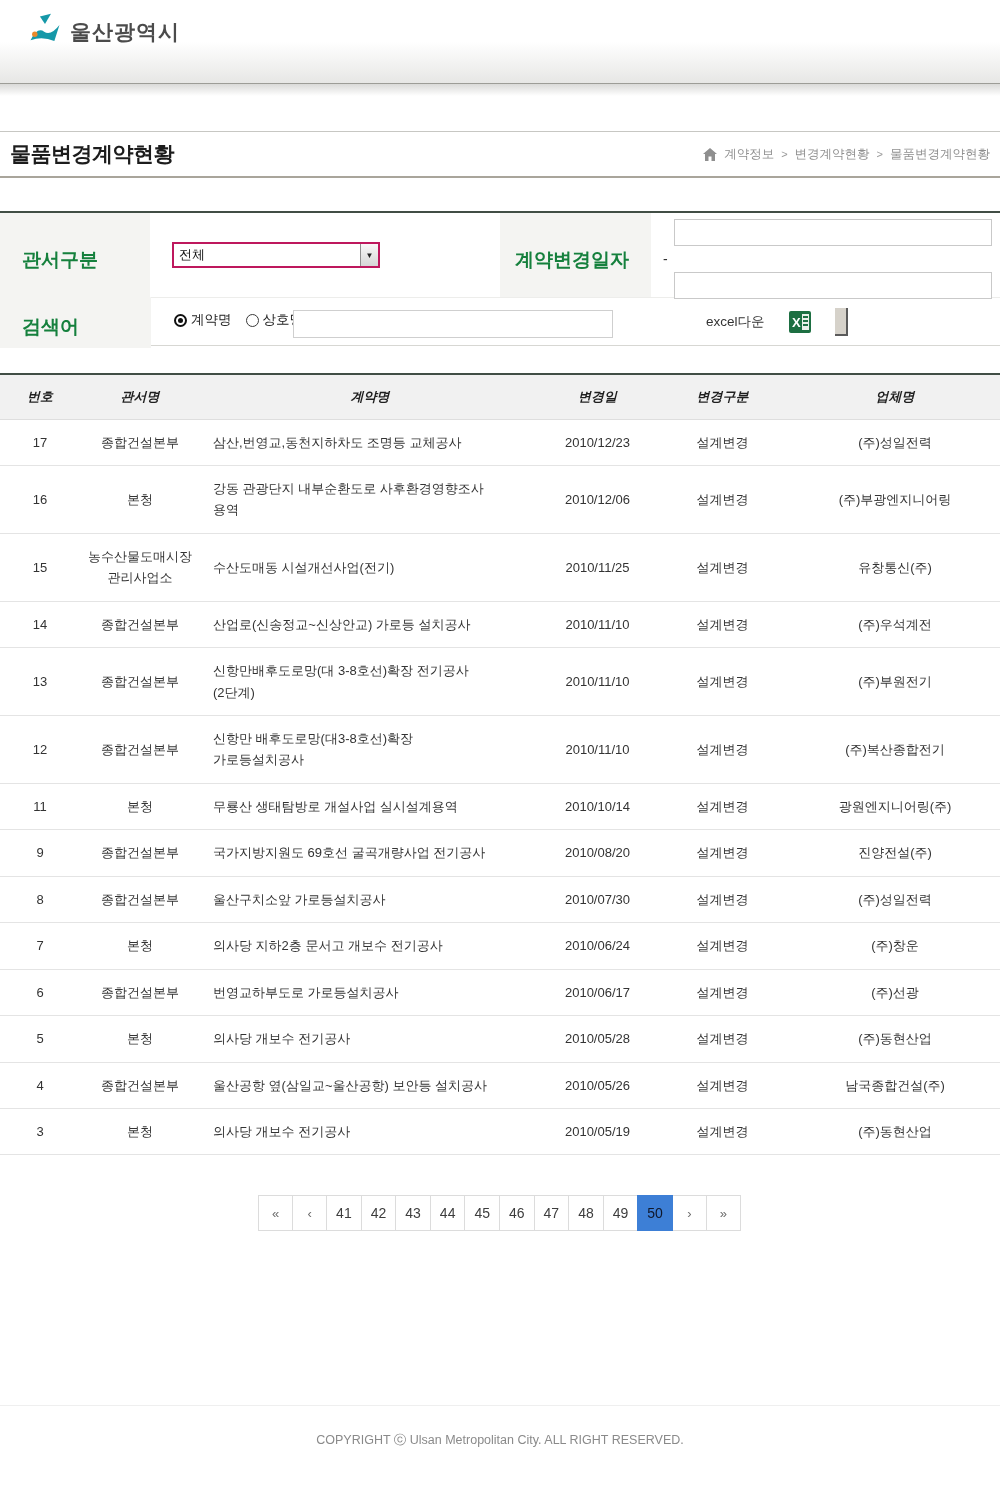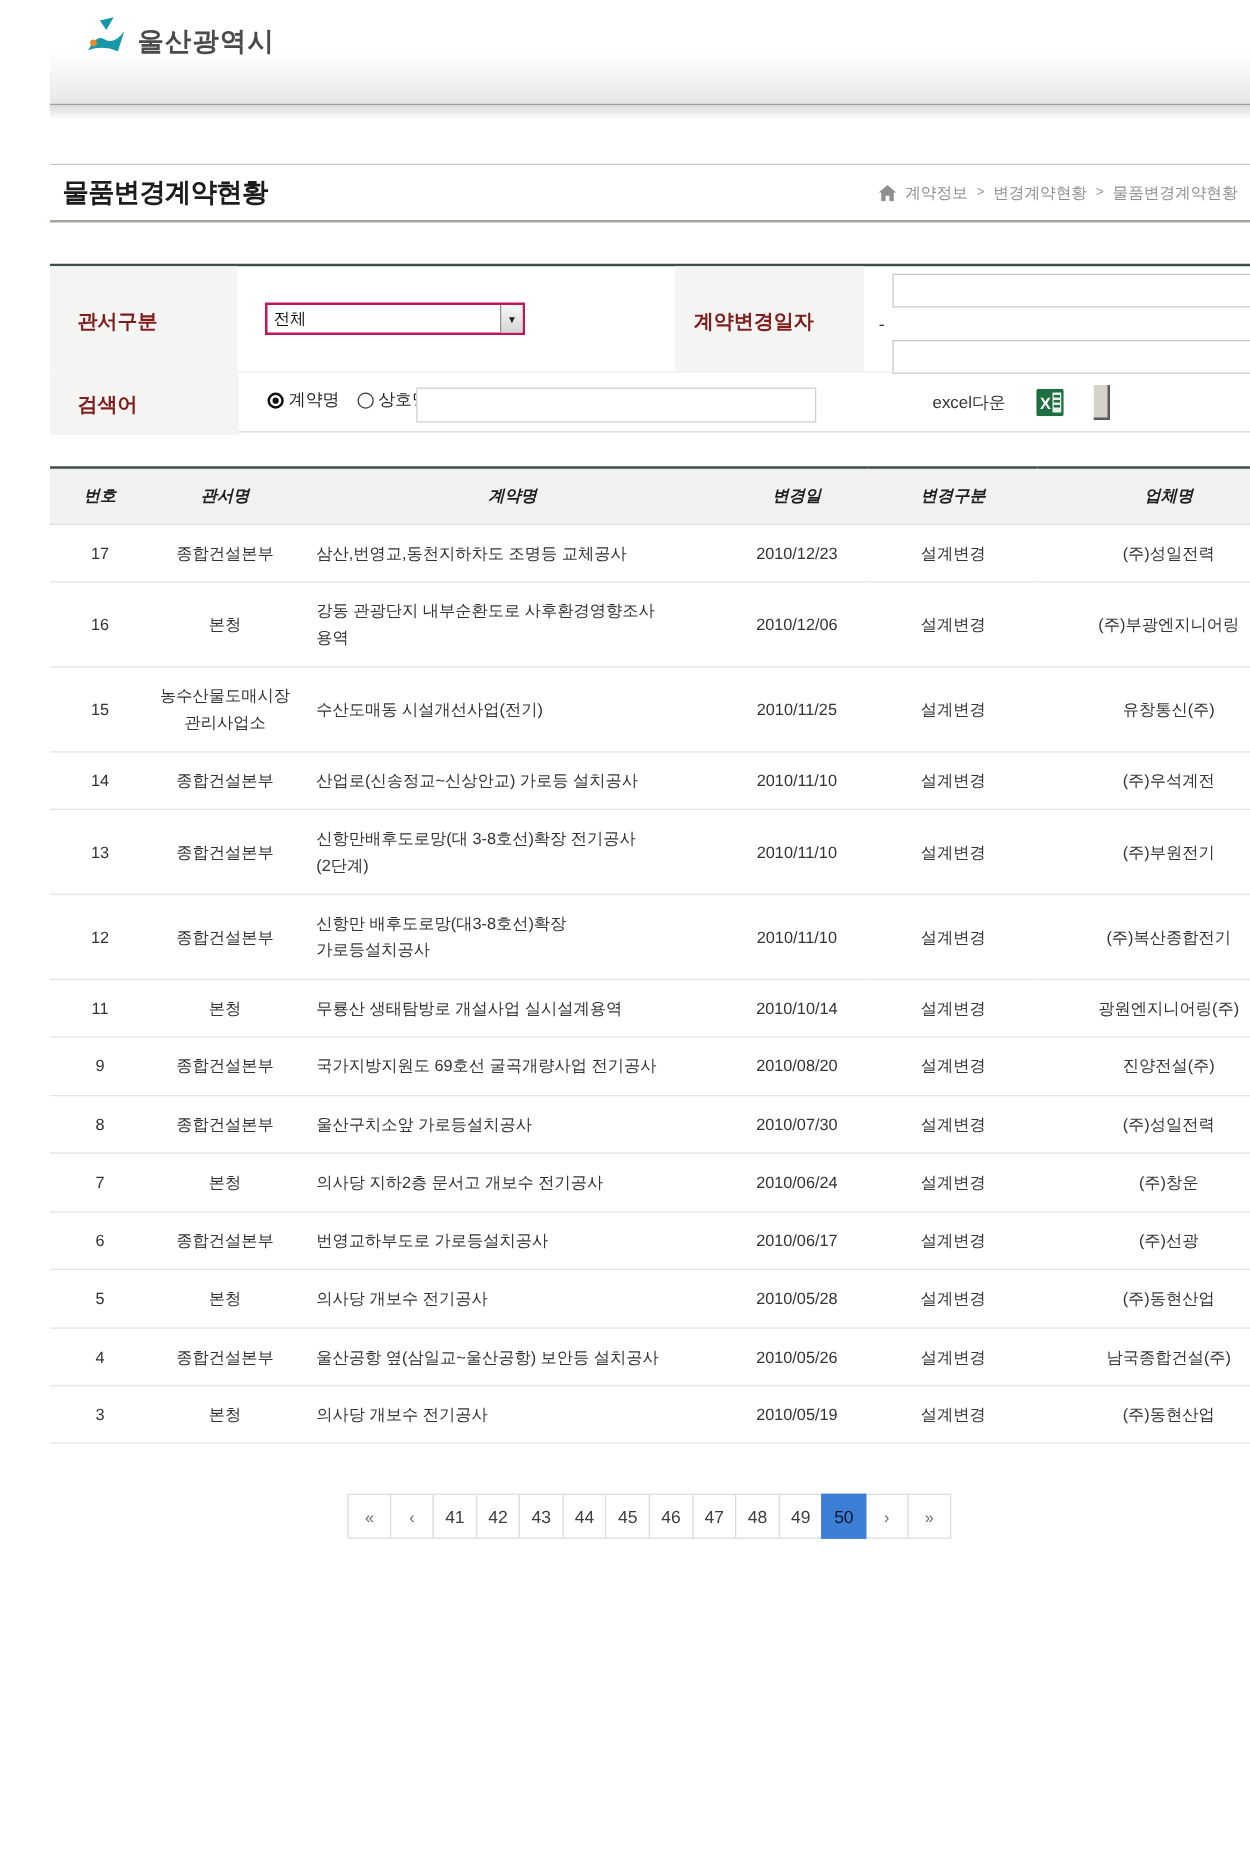--- a/index.html
+++ b/index.html
@@ -1,38 +1,38 @@
 <!DOCTYPE html>
 <html lang="ko"><head>
 <meta charset="utf-8">
 <style>
   * { box-sizing: border-box; margin: 0; padding: 0; }
   html,body { width:1000px; background:#fff; }
   body { font-family:"Liberation Sans","DejaVu Sans",sans-serif; color:#333; }
-  .page { position:relative; width:1000px; height:1500px; overflow:hidden; background:#fff;padding-left:40px; }
+  .page { position:relative; width:1000px; height:1500px; overflow:hidden; background:#fff; }
 
   
   .top-header { height:84px; background:linear-gradient(#ffffff 50%, #e7e7e5 100%); border-bottom:1px solid #9d9d97; display:flex; align-items:flex-start; }
   .top-shadow { height:12px; background:linear-gradient(#dadad8, #ffffff); }
   .brand { display:flex; align-items:center; gap:8px; margin:13px 0 0 28px; }
   .brand-name { font-size:21px; font-weight:bold; color:#4b4b4b; letter-spacing:1px; }
 
   
   .title-bar { margin-top:35px; height:47px; border-top:1px solid #c7c7c3; border-bottom:2px solid #a9a59b; display:flex; align-items:center; justify-content:space-between; padding:0 10px;gap:48px; }
   .page-title { font-size:21px; font-weight:bold; color:#1c1c1c; letter-spacing:-0.5px; }
   .breadcrumb { display:flex; align-items:center; gap:7px; font-size:12.5px; color:#8f8f8f; }
   .crumb-sep { color:#9a9a9a; font-size:11px; }
 
   
   .search-form { position:relative; margin-top:33px; height:135px; border-top:2px solid #414e45; border-bottom:1px solid #d7d7d3; }
   .label-cell { position:absolute; background:#f4f4f2; }
   .cell-dept { left:0; top:0; width:150px; height:84px; }
   .cell-keyword { left:0; top:84px; width:151px; height:51px; }
   .cell-date { left:500px; top:0; width:151px; height:84px; }
-  .form-label { position:absolute; font-size:16px; font-weight:bold; color:#7f1d1d; }
+  .form-label { position:absolute; font-size:19px; font-weight:bold; color:#15803d; }
   .lbl-dept { left:22px; top:34px; }
   .lbl-date { left:515px; top:34px; }
   .lbl-keyword { left:22px; top:101px; }
   .row2-line { position:absolute; left:151px; right:0; top:84px; border-top:1px solid #ededeb; }
 
   .fake-select { position:absolute; left:172px; top:29px; width:208px; height:26px; background:#fff; border:2px solid #be185d; display:flex; align-items:center; cursor:pointer; }
   .fake-select .sel-text { flex:1; font-size:13px; color:#111; padding-left:5px; }
   .sel-arrow-btn { width:18px; height:100%; background:linear-gradient(#f8f8f8,#d6d6d6); border-left:1px solid #8e8e8e; display:flex; align-items:center; justify-content:center; font-size:8px; color:#222; }
 
   .date-input { position:absolute; width:318px; height:27px; border:1px solid #c9c9c9; background:#fff; padding:0 6px; font-size:13px; }
@@ -292,14 +292,17 @@
         <span class="pg-btn">46</span>
         <span class="pg-btn">47</span>
         <span class="pg-btn">48</span>
         <span class="pg-btn">49</span>
         <span class="pg-btn active">50</span>
       </span>
     <span class="pg-btn arrow">›</span>
     <span class="pg-btn arrow">»</span>
   </div>
 
+  <div class="footer">
+    <p class="footer-text">COPYRIGHT ⓒ Ulsan Metropolitan City. ALL RIGHT RESERVED.</p>
+  </div>
 
 </div>
 
 </body></html>

